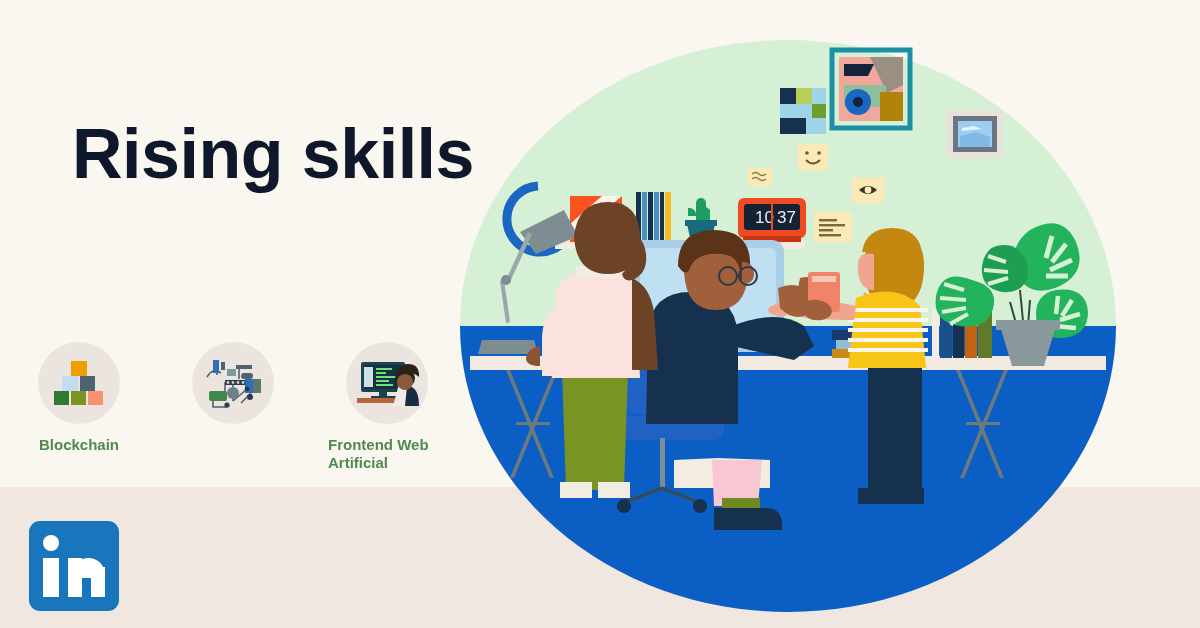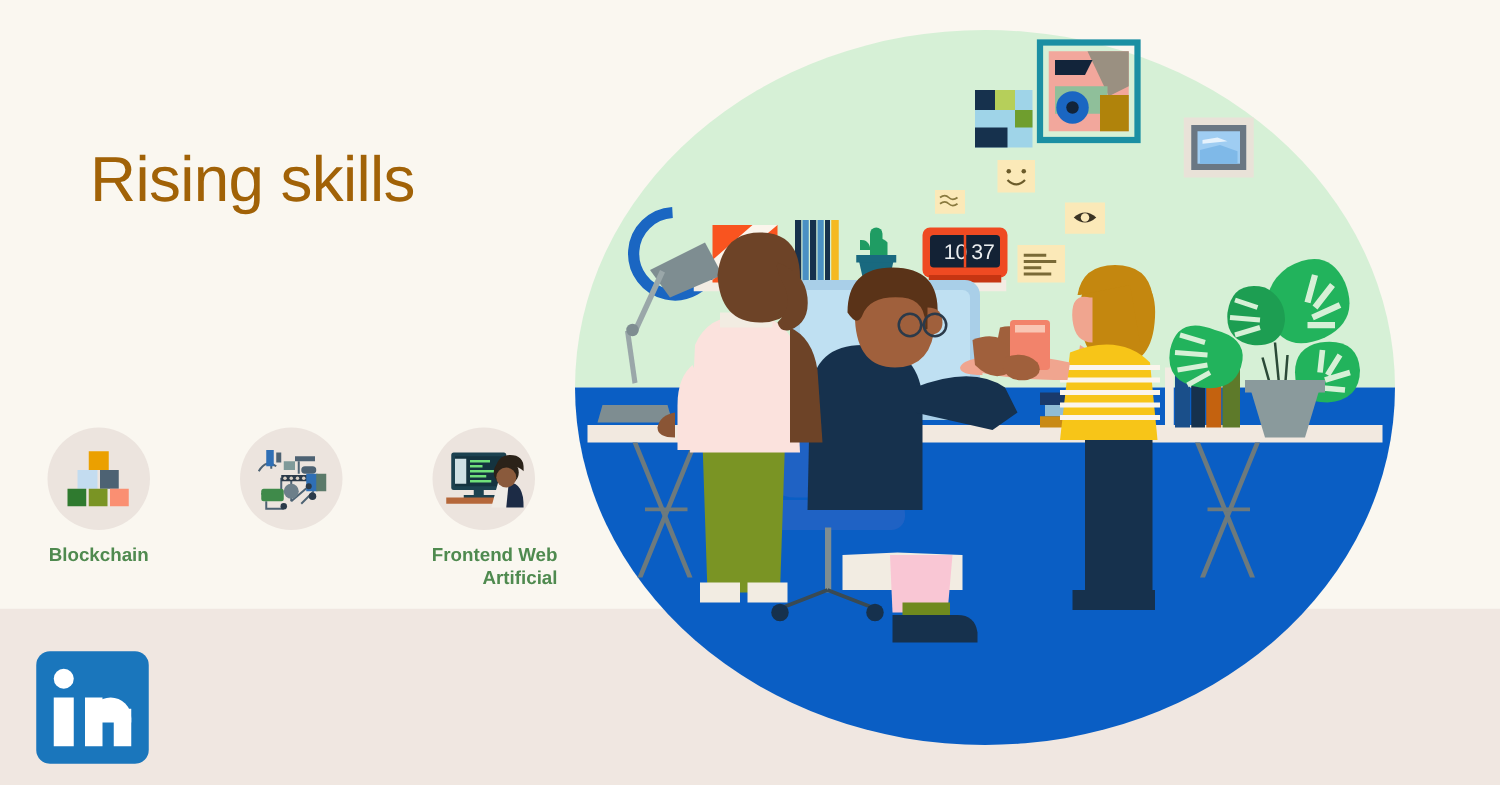--- a/index.html
+++ b/index.html
@@ -10,43 +10,43 @@
     overflow:hidden;
   }
   .canvas{position:relative;width:1200px;height:628px;background:#faf7f0;overflow:hidden;}
 
   
   .footer-band{position:absolute;left:0;top:487px;width:1200px;height:141px;background:#f0e7e1;}
 
   
   .headline{
     position:absolute;left:72px;top:118px;width:520px;
-    color:#a16207;font-size:51px;line-height:1.03;
-    font-weight:400;letter-spacing:-0.5px;
+    color:#0f172a;font-size:70px;line-height:1.03;
+    font-weight:700;letter-spacing:-0.5px;
   }
   .headline .l2{display:block;padding-left:22px;}
 
   
   .skills{position:absolute;left:20px;top:342px;display:flex;align-items:flex-start;gap:36px;}
   .skill{width:118px;display:flex;flex-direction:column;align-items:center;}
   .skill-icon{width:82px;height:82px;border-radius:50%;background:#ece4de;
     display:flex;align-items:center;justify-content:center;position:relative;overflow:hidden;}
-  .skill-label{margin-top:12px;text-align:right;color:#4f8a4f;font-size:15px;line-height:1.2;font-weight:600;}
+  .skill-label{margin-top:12px;text-align:left;color:#4f8a4f;font-size:15px;line-height:1.2;font-weight:600;}
 
   
   .li-logo{position:absolute;left:29px;top:521px;width:90px;height:90px;border-radius:11px;background:#1a76bc;}
   .li-logo .dot{position:absolute;left:14px;top:14px;width:16px;height:16px;border-radius:50%;background:#fff;}
   .li-logo .bar{position:absolute;left:14px;top:37px;width:16px;height:39px;background:#fff;}
   .li-logo .n{position:absolute;left:39px;top:37px;width:37px;height:39px;}
   .li-logo .n:before{content:"";position:absolute;left:0;top:0;width:14px;height:39px;background:#fff;}
   .li-logo .n:after{content:"";position:absolute;right:0;top:9px;width:14px;height:30px;background:#fff;}
   .li-logo .n .cap{position:absolute;left:4px;top:0;width:33px;height:20px;border-radius:17px 17px 0 0;background:#fff;}
 
   
-  .illus{position:absolute;left:460px;top:24px;width:656px;height:572px;}
+  .illus{position:absolute;left:460px;top:40px;width:656px;height:572px;}
   .circ-green{position:absolute;left:0;top:0;width:656px;height:572px;border-radius:50%;background:#d6f0d6;
      clip-path:inset(0 0 50% 0);}
   .circ-blue{position:absolute;left:0;top:0;width:656px;height:572px;border-radius:50%;background:#0a5ec4;
      clip-path:inset(50% 0 0 0);}
   .scene{position:absolute;left:0;top:0;width:656px;height:572px;}
   svg{display:block;}
 </style>
 </head>
 <body>
 

